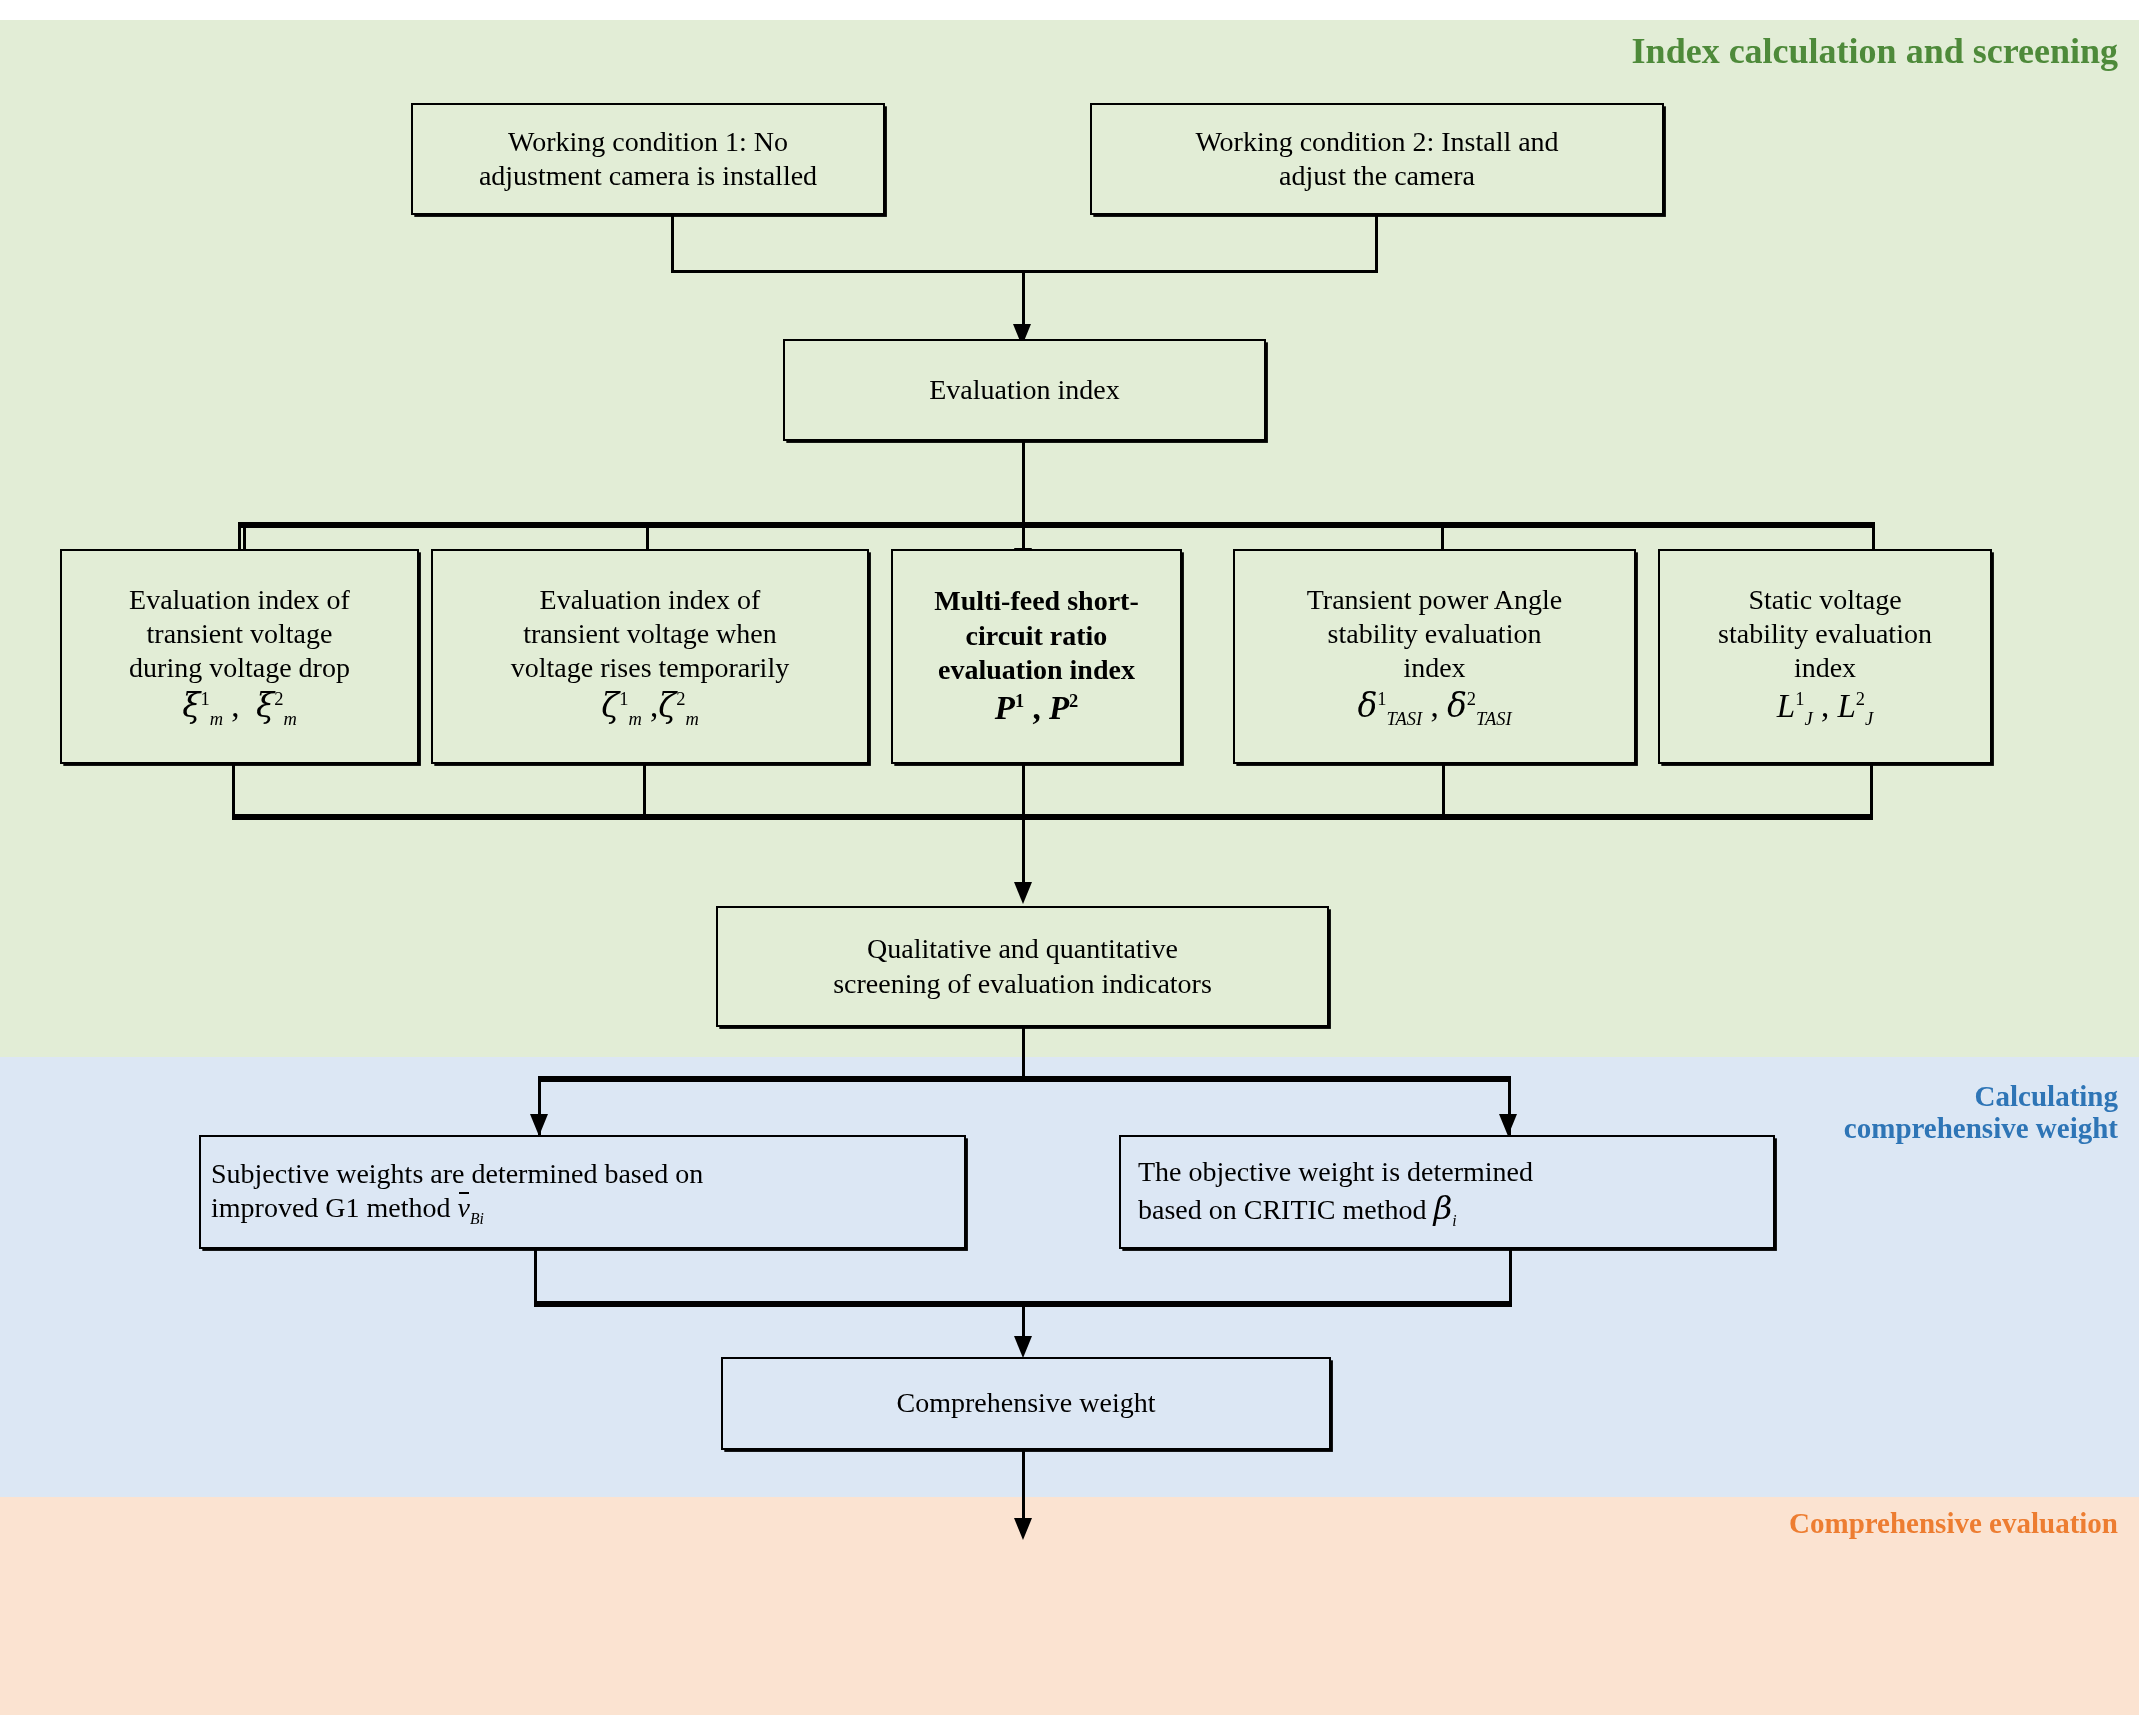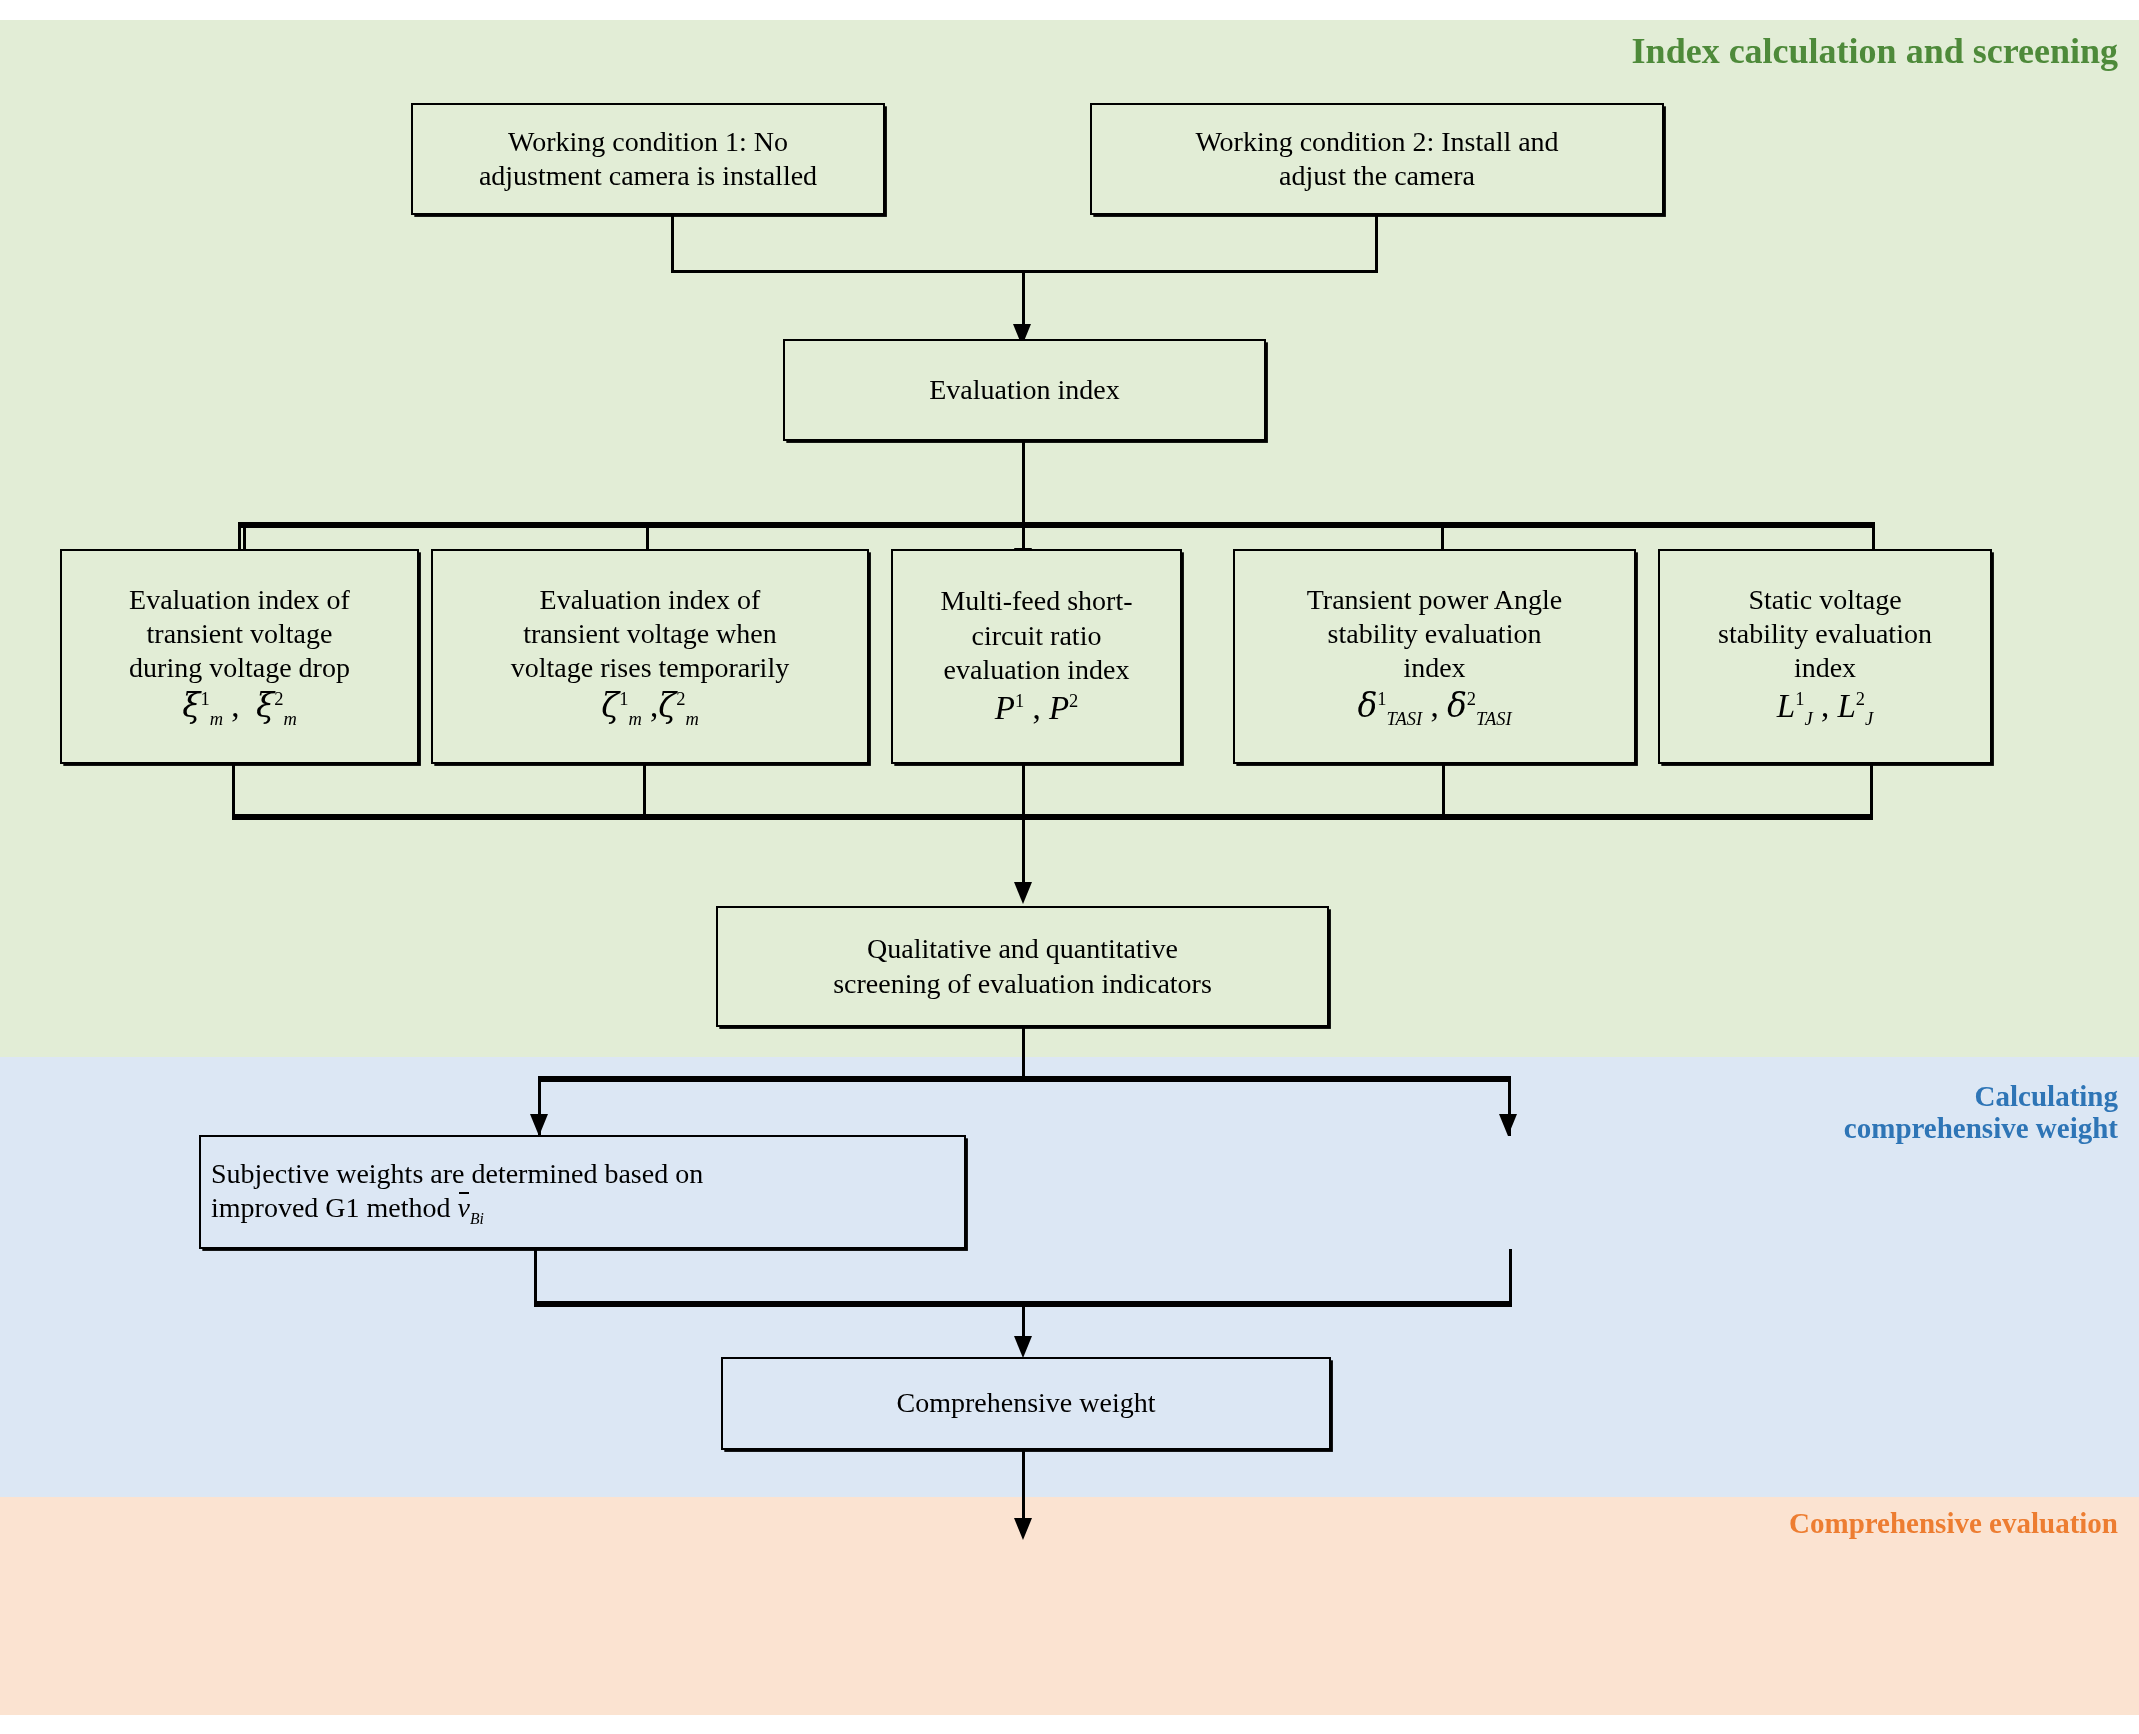--- a/index.html
+++ b/index.html
@@ -112,21 +112,21 @@
 
   <div class="node green" style="left:431px;top:549px;width:438px;height:215px;">
     <div class="inner">
       <div>Evaluation index of</div>
       <div>transient voltage when</div>
       <div>voltage rises temporarily</div>
       <span class="mathline"><i class="sym">ζ</i><sup class="sp">1</sup><sub class="sb">m</sub> ,<i class="sym">ζ</i><sup class="sp">2</sup><sub class="sb">m</sub></span>
     </div>
   </div>
 
-  <div class="node green" style="left:891px;top:549px;width:291px;height:215px;">
+  <div class="node green" style="left:891px;top:549px;width:291px;height:215px;font-weight:bold;">
     <div class="inner">
       <div>Multi-feed short-</div>
       <div>circuit ratio</div>
       <div>evaluation index</div>
       <span class="mathline"><i class="lat">P</i><sup class="sp">1</sup> ,&nbsp;<i class="lat">P</i><sup class="sp">2</sup></span>
     </div>
   </div>
 
   <div class="node green" style="left:1233px;top:549px;width:403px;height:215px;">
     <div class="inner">
@@ -170,20 +170,26 @@
   <div class="ln vl" style="left:1508px;top:1076px;height:60px;"></div>
   <div class="arrow" style="left:1499px;top:1114px;"></div>
 
   <div class="node blue left-align" style="left:199px;top:1135px;width:767px;height:114px;padding-left:10px;">
     <div class="inner">
       <div>Subjective weights are determined based on</div>
       <div><span>improved G1 method </span><span class="ovl"><i class="lat">v</i></span><sub class="sb">Bi</sub></div>
     </div>
   </div>
 
+  <div class="node blue left-align" style="left:1119px;top:1135px;width:656px;height:114px;padding-left:17px;">
+    <div class="inner">
+      <div>The objective weight is determined</div>
+      <div><span>based on CRITIC method </span><i class="sym" style="font-size:1.16em;">β</i><sub class="sb">i</sub></div>
+    </div>
+  </div>
 
   <div class="ln vl" style="left:534px;top:1249px;height:56px;"></div>
   <div class="ln vl" style="left:1509px;top:1249px;height:56px;"></div>
   <div class="ln bus" style="left:534px;top:1301px;width:978px;"></div>
   <div class="ln vl" style="left:1022px;top:1301px;height:52px;"></div>
   <div class="arrow" style="left:1014px;top:1336px;"></div>
 
   <div class="node blue" style="left:721px;top:1357px;width:610px;height:93px;">
     <div class="inner">Comprehensive weight</div>
   </div>

